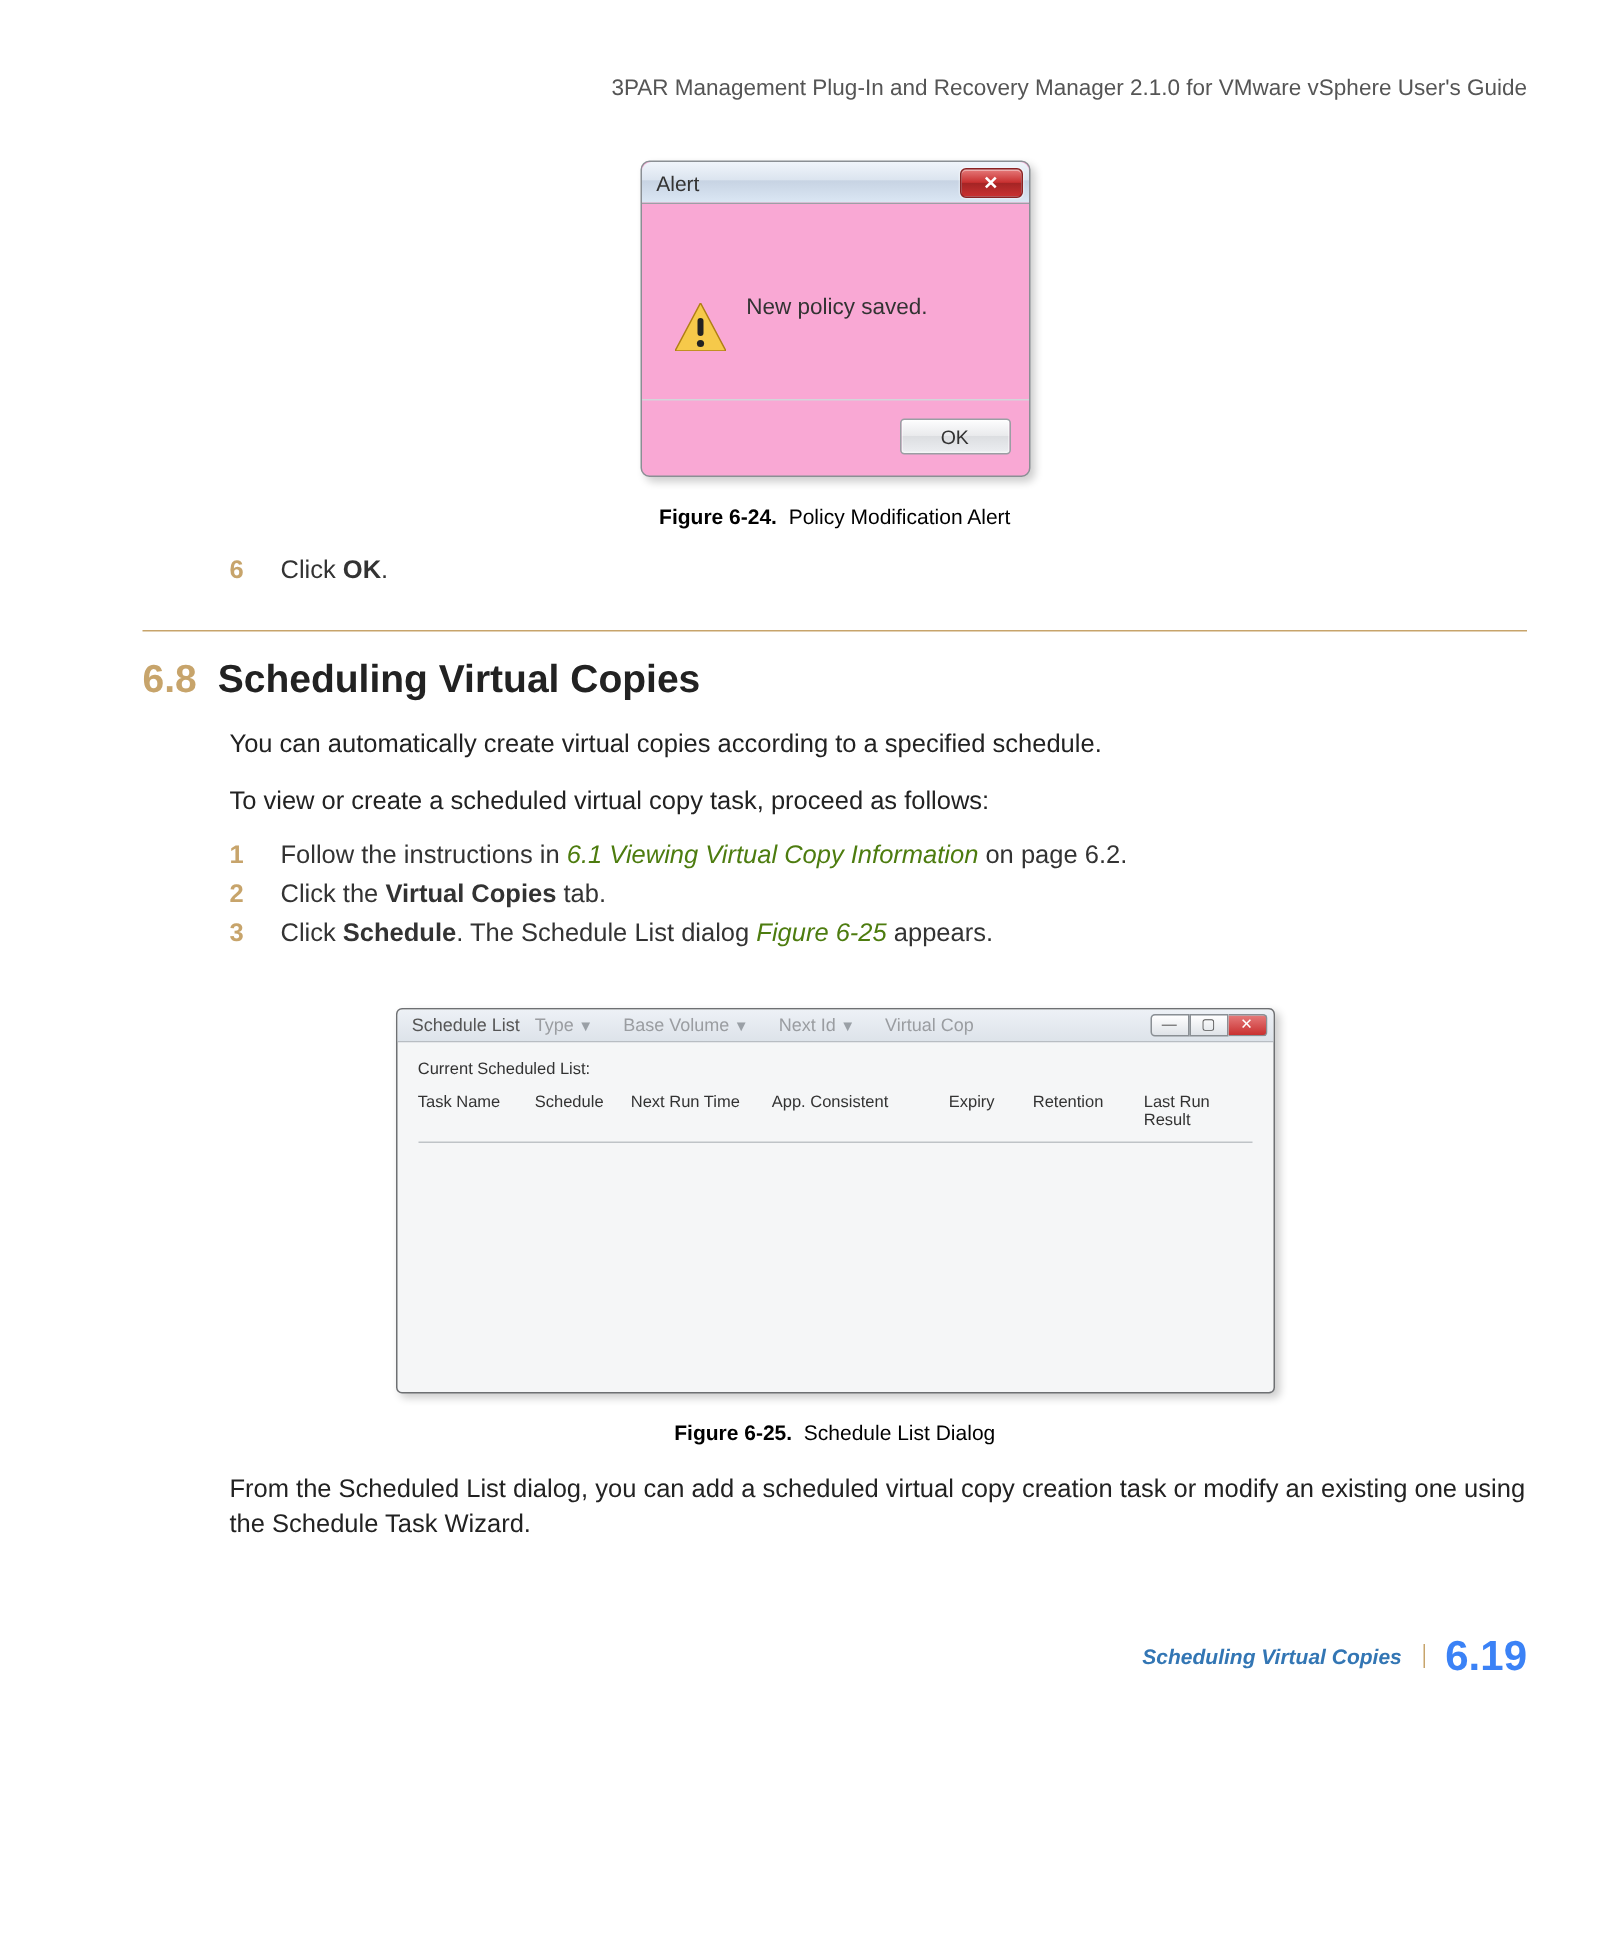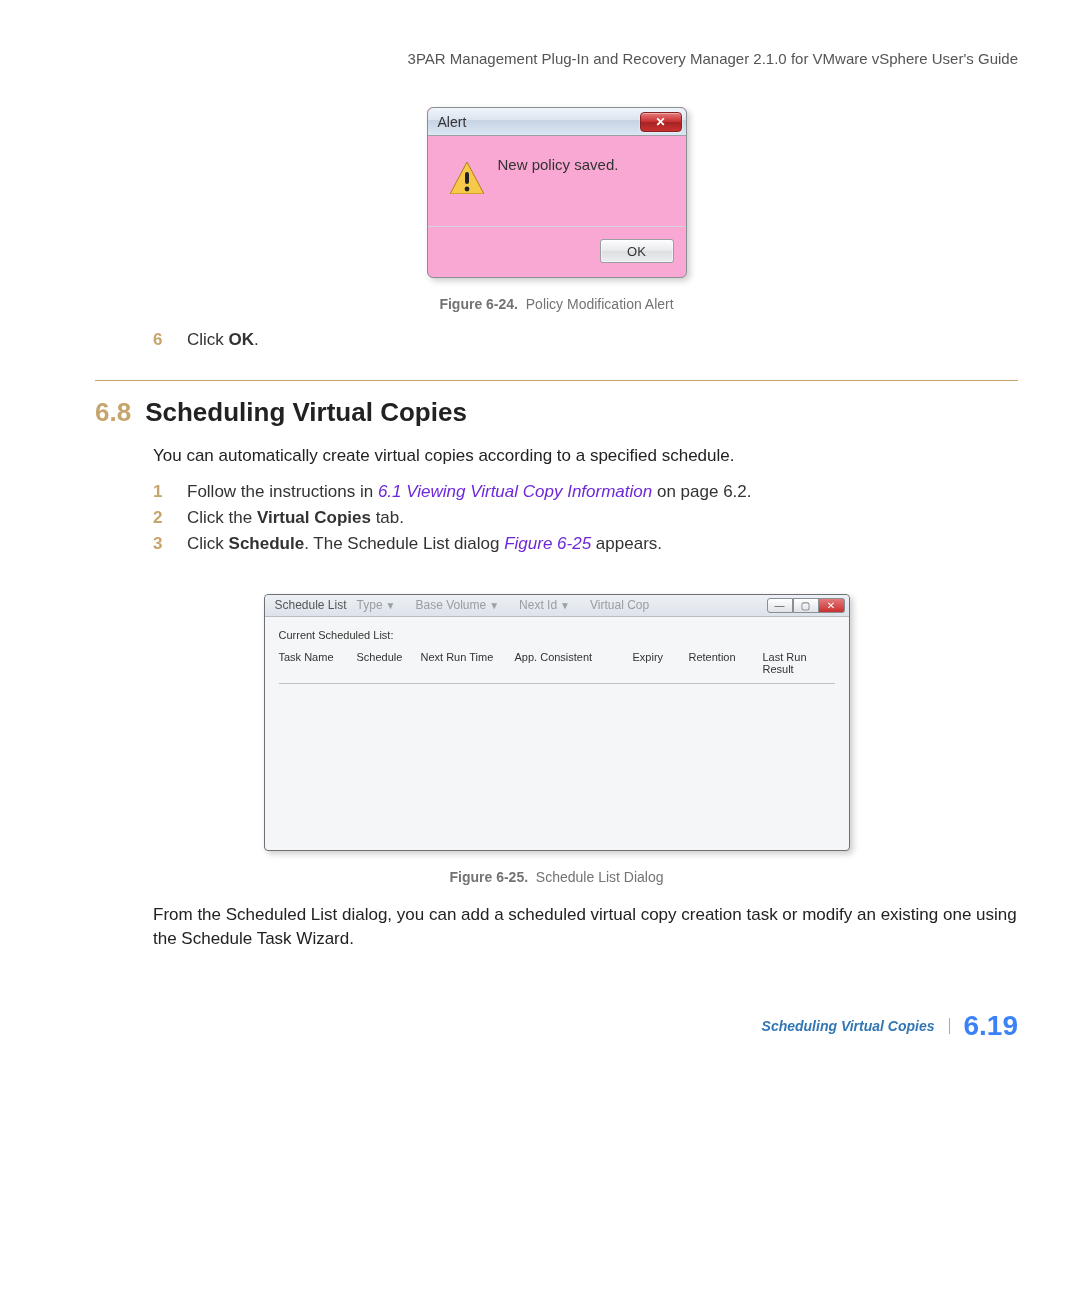--- a/index.html
+++ b/index.html
@@ -55,20 +55,21 @@
       border: 1px solid #8b2222;
       color: #fff;
       font-weight: bold;
       font-size: 12px;
       box-shadow: inset 0 1px 0 rgba(255,255,255,.4), 0 0 0 1px rgba(255,255,255,.3);
     }
     .alert-body {
       display: flex;
       padding: 20px 18px 10px 18px;
       border-bottom: 1px solid #d2d6da;
+      margin-top: 40px;
     }
     .warn-icon {
       width: 42px;
       display: flex;
       justify-content: center;
       padding-top: 6px;
     }
     .alert-msg {
       flex: 1;
       padding-left: 10px;
@@ -92,40 +93,40 @@
       display: inline-flex;
       align-items: center;
       justify-content: center;
       box-shadow: inset 0 0 0 1px #fff7;
     }
 
     
     .figcap {
       text-align: center;
       font-size: 14px;
-      color: #737373;
+      color: #000000;
       margin-top: 18px;
       margin-bottom: 18px;
     }
     .figcap .bold { font-weight: 700; }
     .step {
       position: relative;
       padding-left: 92px;
       margin: 6px 0;
       font-size: 17px;
       color: #333;
     }
     .step .num {
       position: absolute;
       left: 58px;
       top: 0;
       color: #c7a46b;
       font-weight: 700;
     }
-    .step .link { color: #6d28d9; font-style: italic; text-align: center; }
+    .step .link { color: #4d7c0f; font-style: italic; text-align: center; }
     .step .bold { font-weight: 700; }
 
     
     .rule {
       height: 1px;
       background: #c7a46b;
       margin: 30px 0 16px;
     }
     .section-heading {
       display: flex;
@@ -278,20 +279,21 @@
   </div>
 
   <div class="rule"></div>
 
   <div class="section-heading">
     <span class="sec-num">6.8</span>
     <span class="sec-title">Scheduling Virtual Copies</span>
   </div>
 
   <div class="body-text">You can automatically create virtual copies according to a specified schedule.</div>
+  <div class="body-text">To view or create a scheduled virtual copy task, proceed as follows:</div>
 
   <div class="step">
     <span class="num">1</span>
     <span>Follow the instructions in </span><span class="link">6.1 Viewing Virtual Copy Information</span><span> on page 6.2.</span>
   </div>
   <div class="step">
     <span class="num">2</span>
     <span>Click the </span><span class="bold">Virtual Copies</span><span> tab.</span>
   </div>
   <div class="step">

